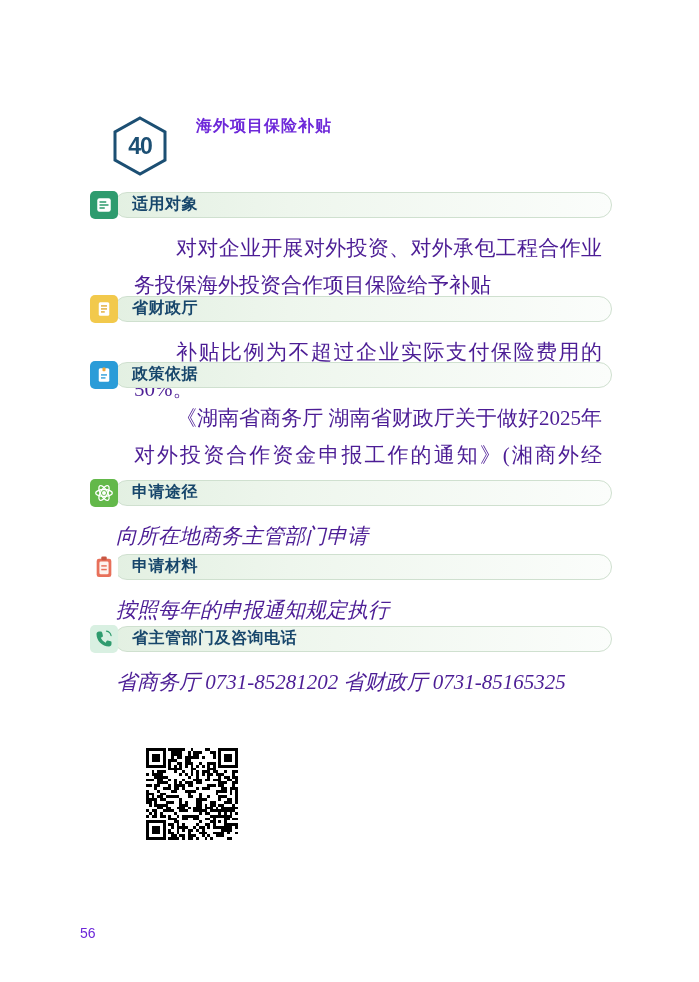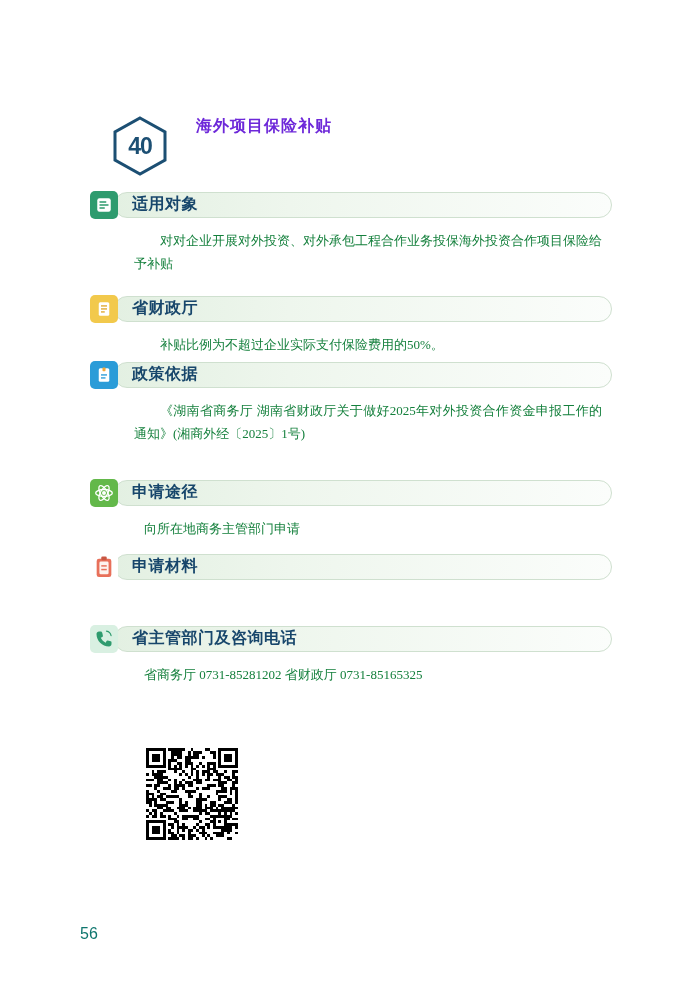--- a/index.html
+++ b/index.html
@@ -101,31 +101,32 @@
     font-weight: bold;
     color: #17466b;
     letter-spacing: 0.5px;
     z-index: 2;
     white-space: nowrap;
   }
   .sec-body {
     margin-top: 12px;
     margin-left: 46px;
     margin-right: 10px;
-    font-size: 13px;
+    font-size: 21px;
     line-height: 1.75;
-    color: #15803d;
+    color: #4c1d95;
     text-align: justify;
     text-indent: 2em;
   }
   .sec-body.no-indent {
     text-indent: 0;
   }
   .sec-body.tight {
-    margin-left: 56px;
+    margin-left: 28px;
+    font-style: italic;
   }
 
   
   .icon-sq {
     width: 28px;
     height: 28px;
     border-radius: 5px;
     display: flex;
     align-items: center;
     justify-content: center;
@@ -141,22 +142,22 @@
     background: #ffffff;
   }
   .qr-wrap canvas, .qr-wrap svg { display: block; }
 
   
   .page-number {
     position: absolute;
     left: 80px;
     top: 925px;
     font-family: "Liberation Sans", sans-serif;
-    font-size: 16px;
-    color: #0f766e;
+    font-size: 14px;
+    color: #6d28d9;
   }
 </style>
 </head>
 <body>
 
 <div class="page">
 
   <div class="title-block">
     <div class="hex-badge">
       <svg width="56" height="60" viewBox="0 0 56 60" xmlns="http://www.w3.org/2000/svg" aria-hidden="true">
@@ -248,20 +249,21 @@
             <rect x="4" y="4" width="16" height="20" rx="2.5" fill="#e8705a"></rect>
             <rect x="7" y="7" width="10" height="14" rx="1.5" fill="#fdf3ee"></rect>
             <rect x="9" y="1.5" width="6" height="4" rx="1.4" fill="#c95743"></rect>
             <rect x="9" y="11" width="6" height="1.6" fill="#e8705a"></rect>
             <rect x="9" y="15" width="6" height="1.6" fill="#e8705a"></rect>
           </svg>
         </div>
       </div>
       <div class="sec-label">申请材料</div>
     </div>
+    <div class="sec-body no-indent tight">按照每年的申报通知规定执行</div>
   </div>
 
   <div class="section" style="top:626px;">
     <div class="sec-head">
       <div class="sec-bar"></div>
       <div class="sec-icon">
         <div class="icon-sq" style="background:#d9f0e2;">
           <svg width="20" height="20" viewBox="0 0 24 24" xmlns="http://www.w3.org/2000/svg">
             <path d="M6 3c-1.6 0-3 1.4-3 3 0 8.3 6.7 15 15 15 1.6 0 3-1.4 3-3v-2.2c0-.6-.4-1.1-1-1.2l-3.6-.8c-.6-.1-1.2.2-1.4.7l-.9 1.9c-2.6-1.3-4.7-3.4-6-6l1.9-.9c.5-.3.8-.9.7-1.4l-.8-3.6C9.3 3.4 8.8 3 8.2 3H6z" fill="#2e9b6e"></path>
             <path d="M15 2.5c2.8.5 5 2.7 5.5 5.5" fill="none" stroke="#2e9b6e" stroke-width="1.4" stroke-linecap="round"></path>

